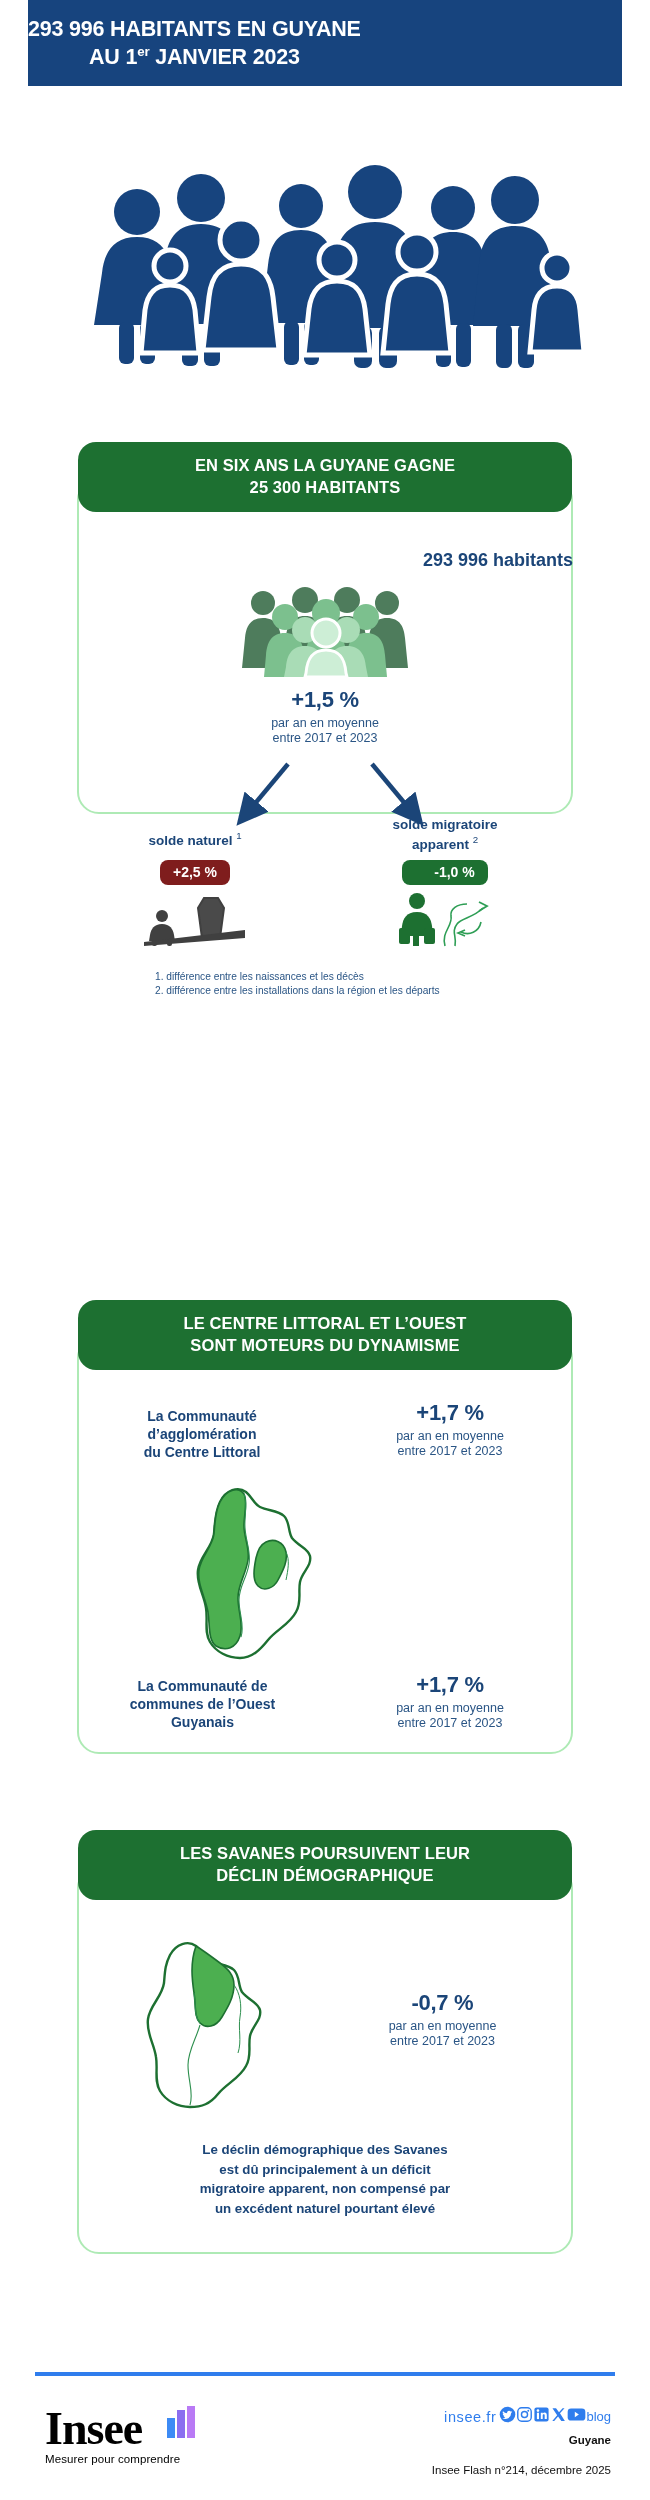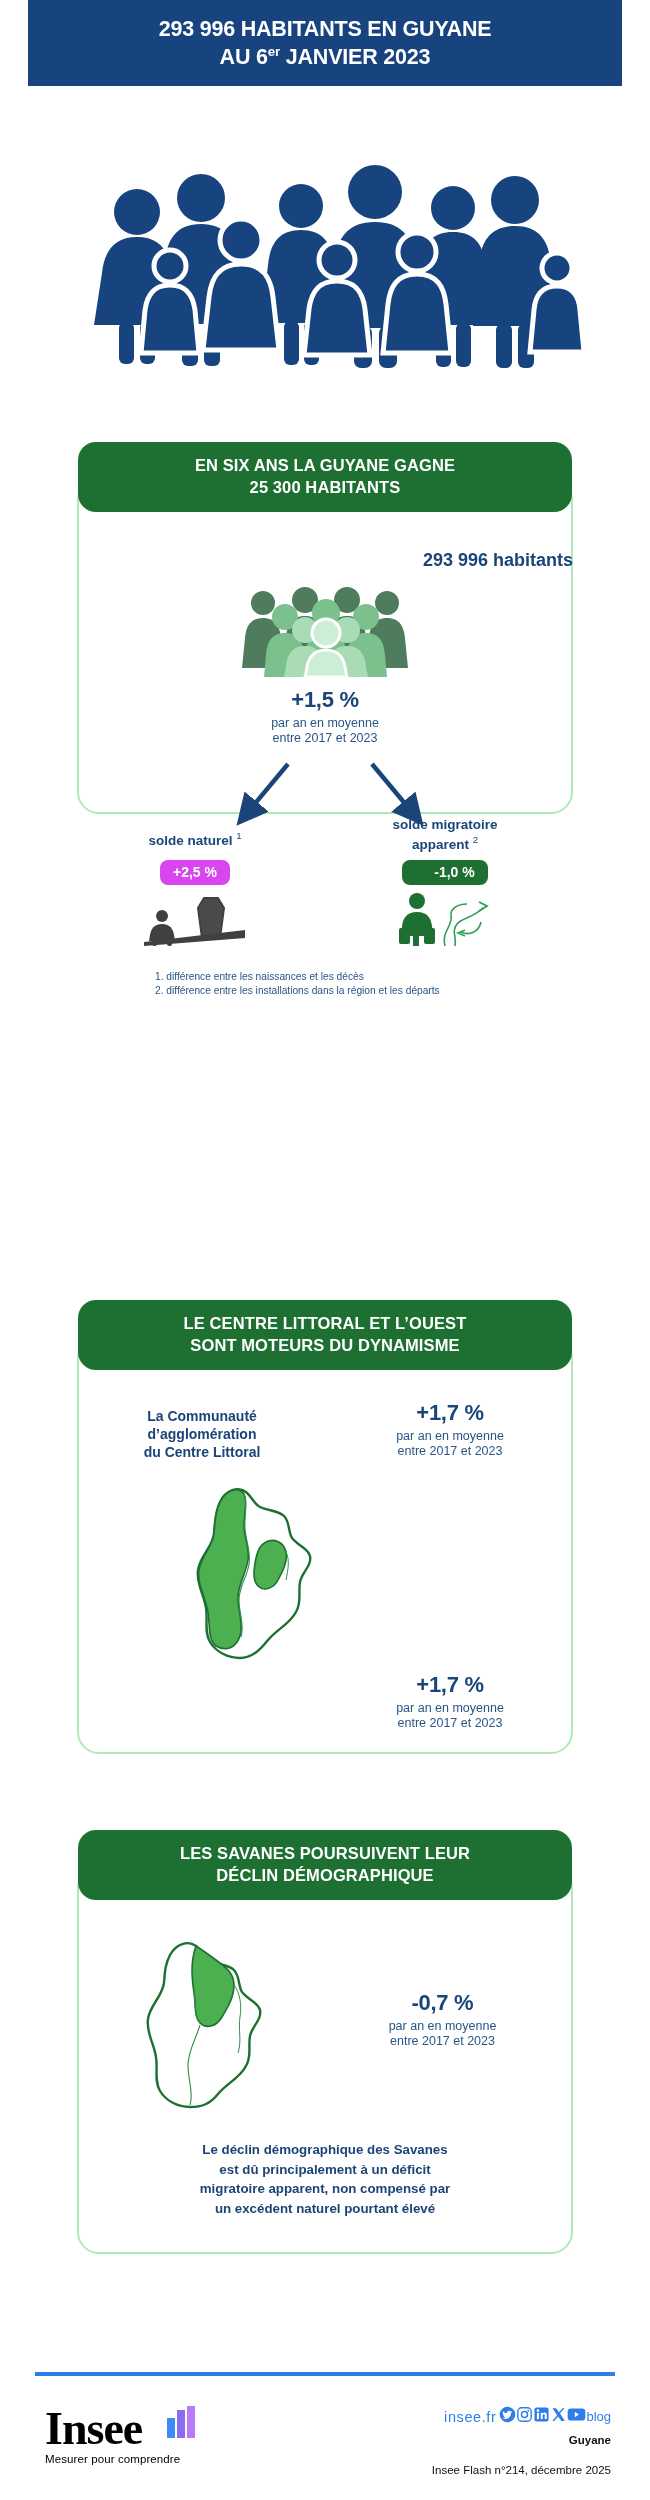--- a/index.html
+++ b/index.html
@@ -25,21 +25,21 @@
   
   .header-banner {
     position: absolute;
     left: 28px;
     top: 0;
     width: 594px;
     height: 86px;
     background: #17447e;
     display: flex;
     align-items: center;
-    justify-content: center;
+    justify-content: flex-start;
     text-align: center;
   }
   .header-title {
     color: #ffffff;
     font-size: 21.5px;
     font-weight: bold;
     line-height: 1.32;
     letter-spacing: -0.2px;
   }
   .header-title sup {
@@ -126,21 +126,21 @@
 
   .badge {
     display: inline-block;
     color: #ffffff;
     font-size: 14px;
     font-weight: bold;
     padding: 5px 13px 6px;
     border-radius: 8px;
     line-height: 1;
   }
-  .badge-dark { background: #d946ef; }
+  .badge-dark { background: #7f1d1d; }
   .badge-green { background: #1d7031; padding-left: 32px; }
 
   .footnotes {
     font-size: 10.2px;
     line-height: 1.42;
     color: #2a5585;
     text-align: left;
   }
 
   
@@ -242,21 +242,21 @@
   .sicon { display: block; }
 </style>
 </head>
 <body>
 
 <div class="page">
 
   <div class="header-banner">
     <div class="header-title">
       <span>293 996 HABITANTS EN GUYANE</span><br>
-      <span>AU 6</span><sup>er</sup><span> JANVIER 2023</span>
+      <span>AU 1</span><sup>er</sup><span> JANVIER 2023</span>
     </div>
   </div>
 
   <div class="crowd">
     <svg viewBox="0 0 560 230" width="560" height="230" aria-hidden="true">
       <g fill="#17447e">
 
         <g>
 
           <circle cx="92" cy="72" r="23"></circle>
@@ -464,20 +464,27 @@
 
         <path d="M84 62 C92 58 102 62 104 72 C106 82 100 92 96 100 C92 108 82 112 76 106
                  C70 100 72 88 74 78 C76 70 78 65 84 62 Z" fill="#4caf50" stroke="#1d7031" stroke-width="1.6"></path>
 
         <path d="M62 14 C66 24 62 36 63 48 C64 62 69 72 67 84 C65 98 57 106 57 120
                  C57 134 63 146 59 157" fill="none" stroke="#2d8f4e" stroke-width="1.1"></path>
         <path d="M104 72 C108 80 106 90 104 100" fill="none" stroke="#2d8f4e" stroke-width="1"></path>
       </svg>
     </div>
 
+    <div style="position:absolute; left:45px; top:378px; width:215px;">
+      <div class="region-name">
+        <span>La Communauté de</span><br>
+        <span>communes de l’Ouest</span><br>
+        <span>Guyanais</span>
+      </div>
+    </div>
     <div style="position:absolute; left:300px; top:372px; width:200px;">
       <div class="stat-value">+1,7 %</div>
       <div class="stat-sub">
         <span>par an en moyenne</span><br>
         <span>entre 2017 et 2023</span>
       </div>
     </div>
   </div>
 
   <div class="section" id="section-3">

